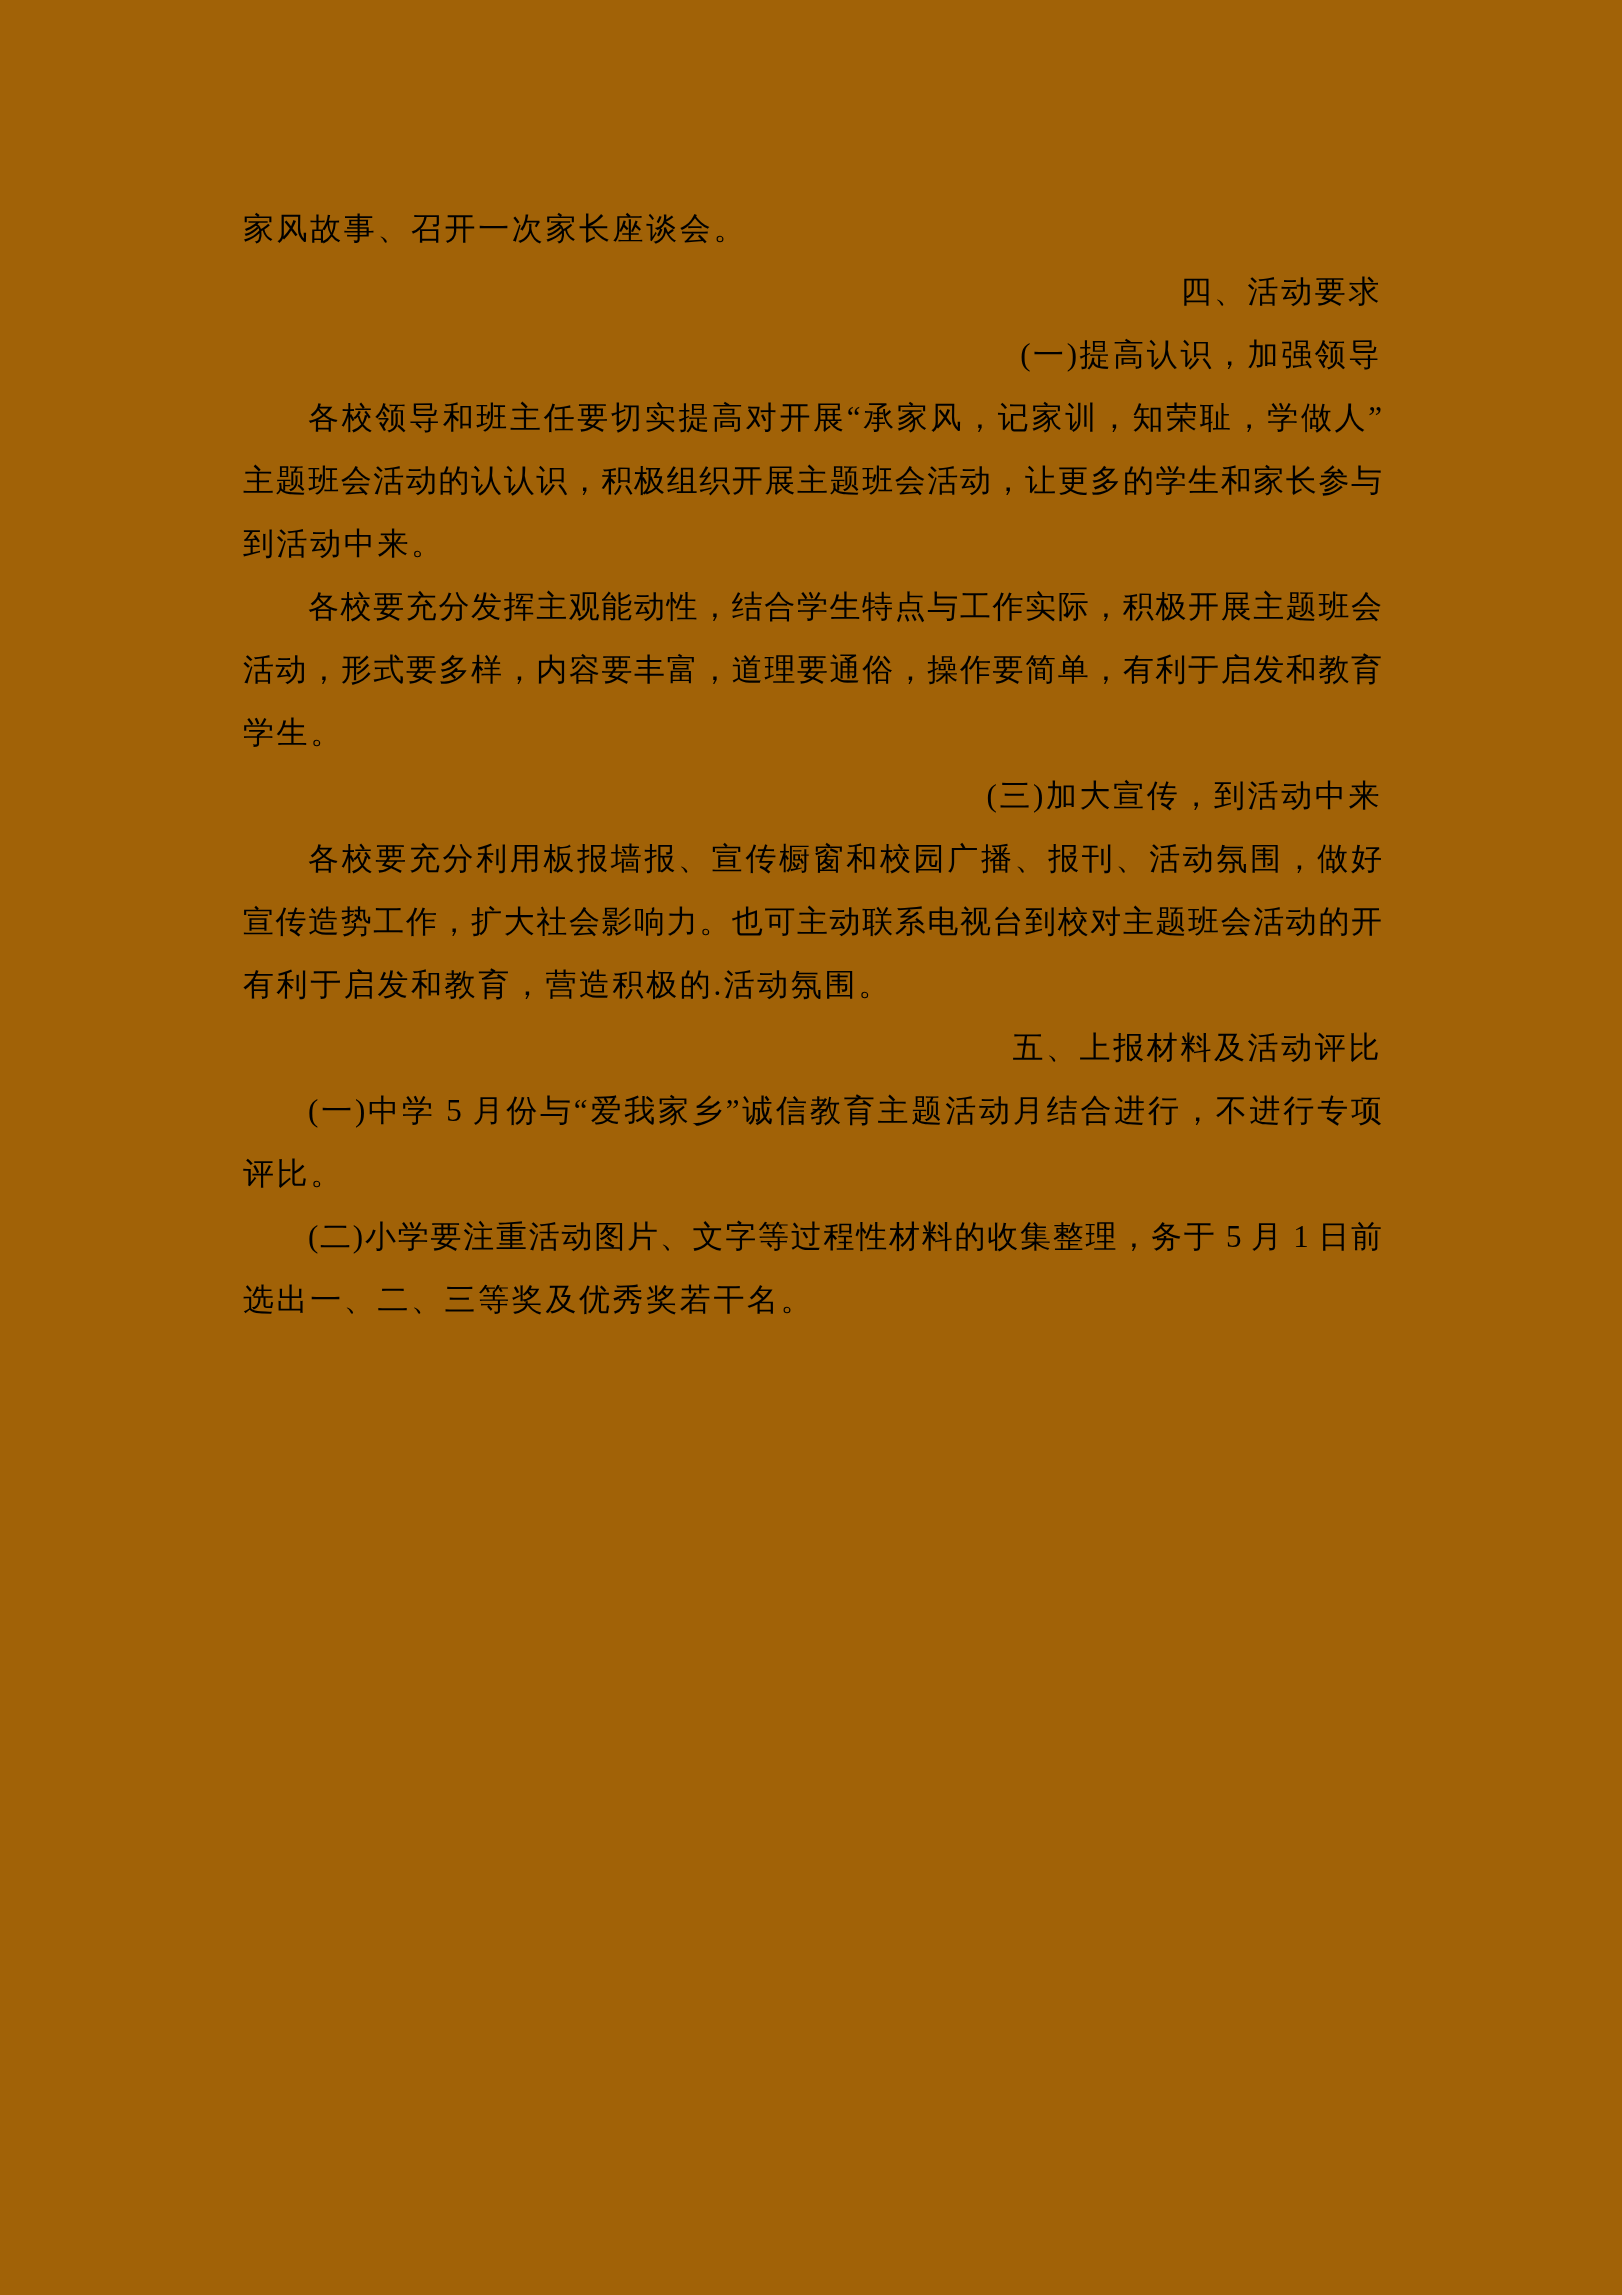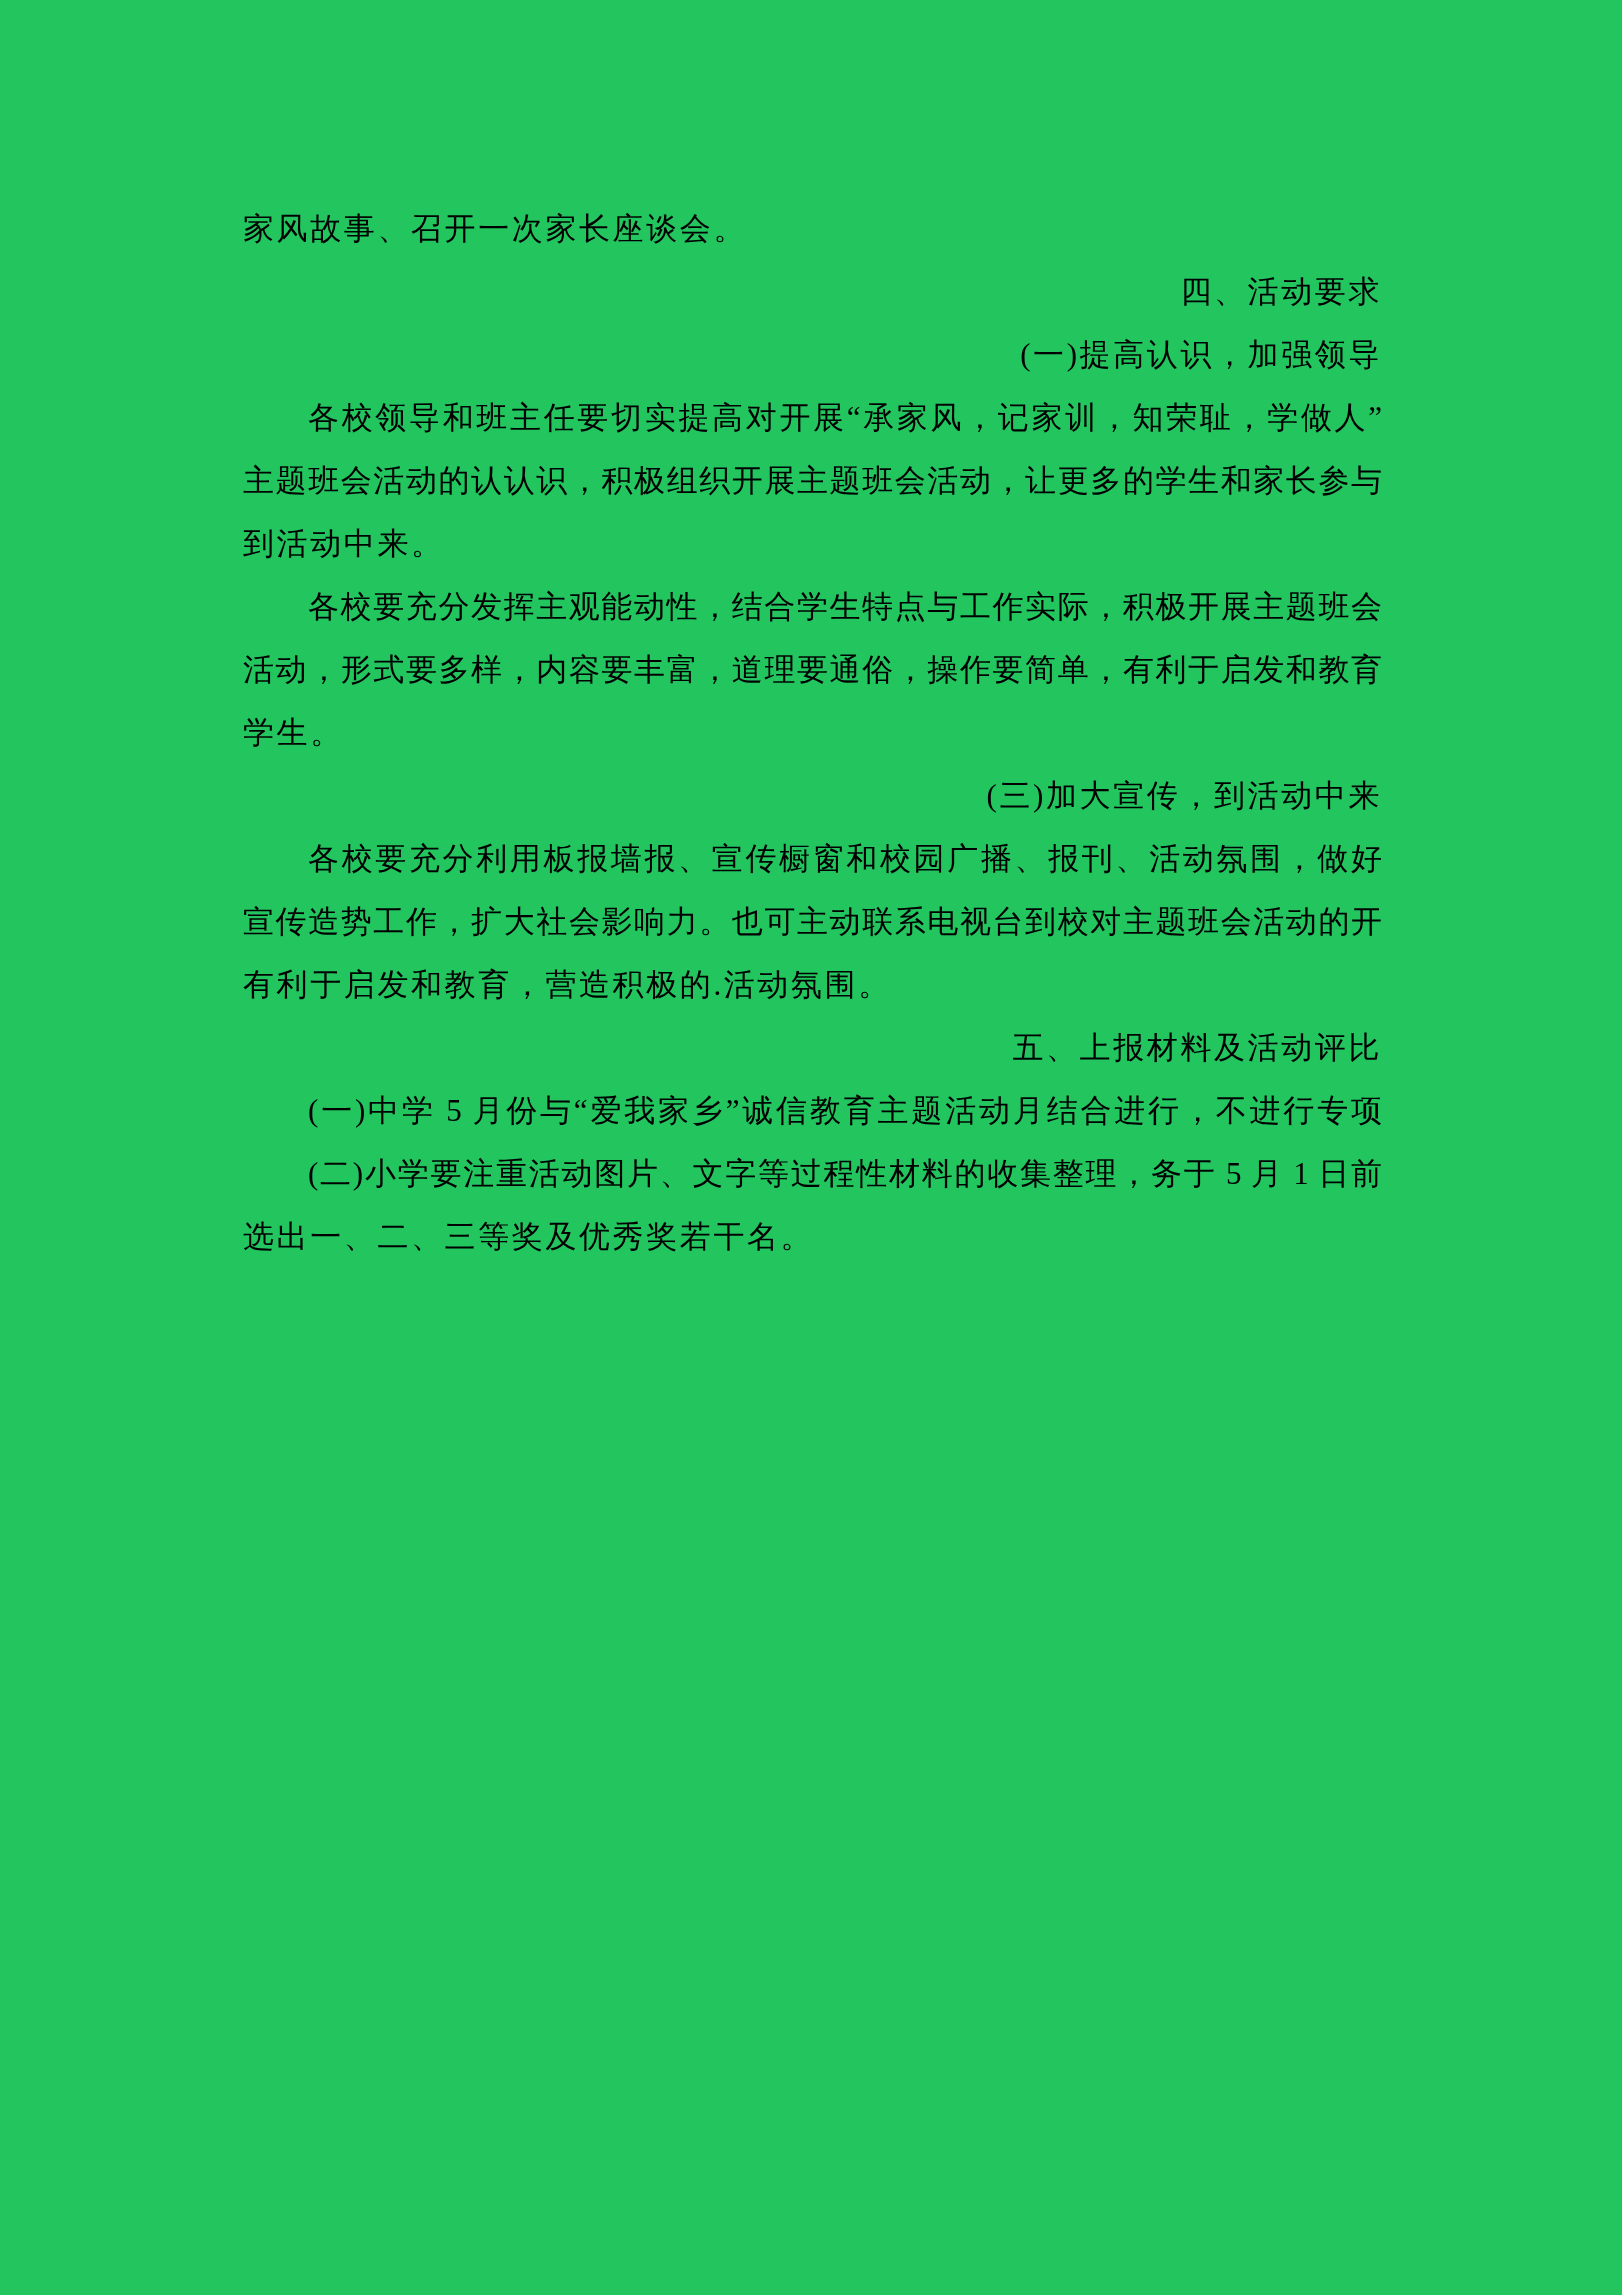--- a/index.html
+++ b/index.html
@@ -4,21 +4,21 @@
 <style>
   html, body {
     margin: 0;
     padding: 0;
     background: #ffffff;
   }
   .page {
     position: relative;
     width: 1623px;
     height: 2295px;
-    background: #22c55e;
+    background: #a16207;
     overflow: hidden;
   }
   .doc {
     position: absolute;
     top: 0;
     left: 0;
     right: 0;
     bottom: 0;
     box-sizing: border-box;
     padding: 197px 241px 0 243px;
@@ -56,17 +56,18 @@
     <div class="line">到活动中来。</div>
     <div class="line indent fill">各校要充分发挥主观能动性，结合学生特点与工作实际，积极开展主题班会</div>
     <div class="line fill">活动，形式要多样，内容要丰富，道理要通俗，操作要简单，有利于启发和教育</div>
     <div class="line">学生。</div>
     <div class="line indent">(三)加大宣传，到活动中来</div>
     <div class="line indent fill">各校要充分利用板报墙报、宣传橱窗和校园广播、报刊、活动氛围，做好</div>
     <div class="line fill">宣传造势工作，扩大社会影响力。也可主动联系电视台到校对主题班会活动的开</div>
     <div class="line">有利于启发和教育，营造积极的.活动氛围。</div>
     <div class="line indent">五、上报材料及活动评比</div>
     <div class="line indent fill">(一)中学 5 月份与“爱我家乡”诚信教育主题活动月结合进行，不进行专项</div>
+    <div class="line">评比。</div>
     <div class="line indent fill">(二)小学要注重活动图片、文字等过程性材料的收集整理，务于 5 月 1 日前</div>
     <div class="line">选出一、二、三等奖及优秀奖若干名。</div>
   </div>
 </div>
 
 
 </body></html>

